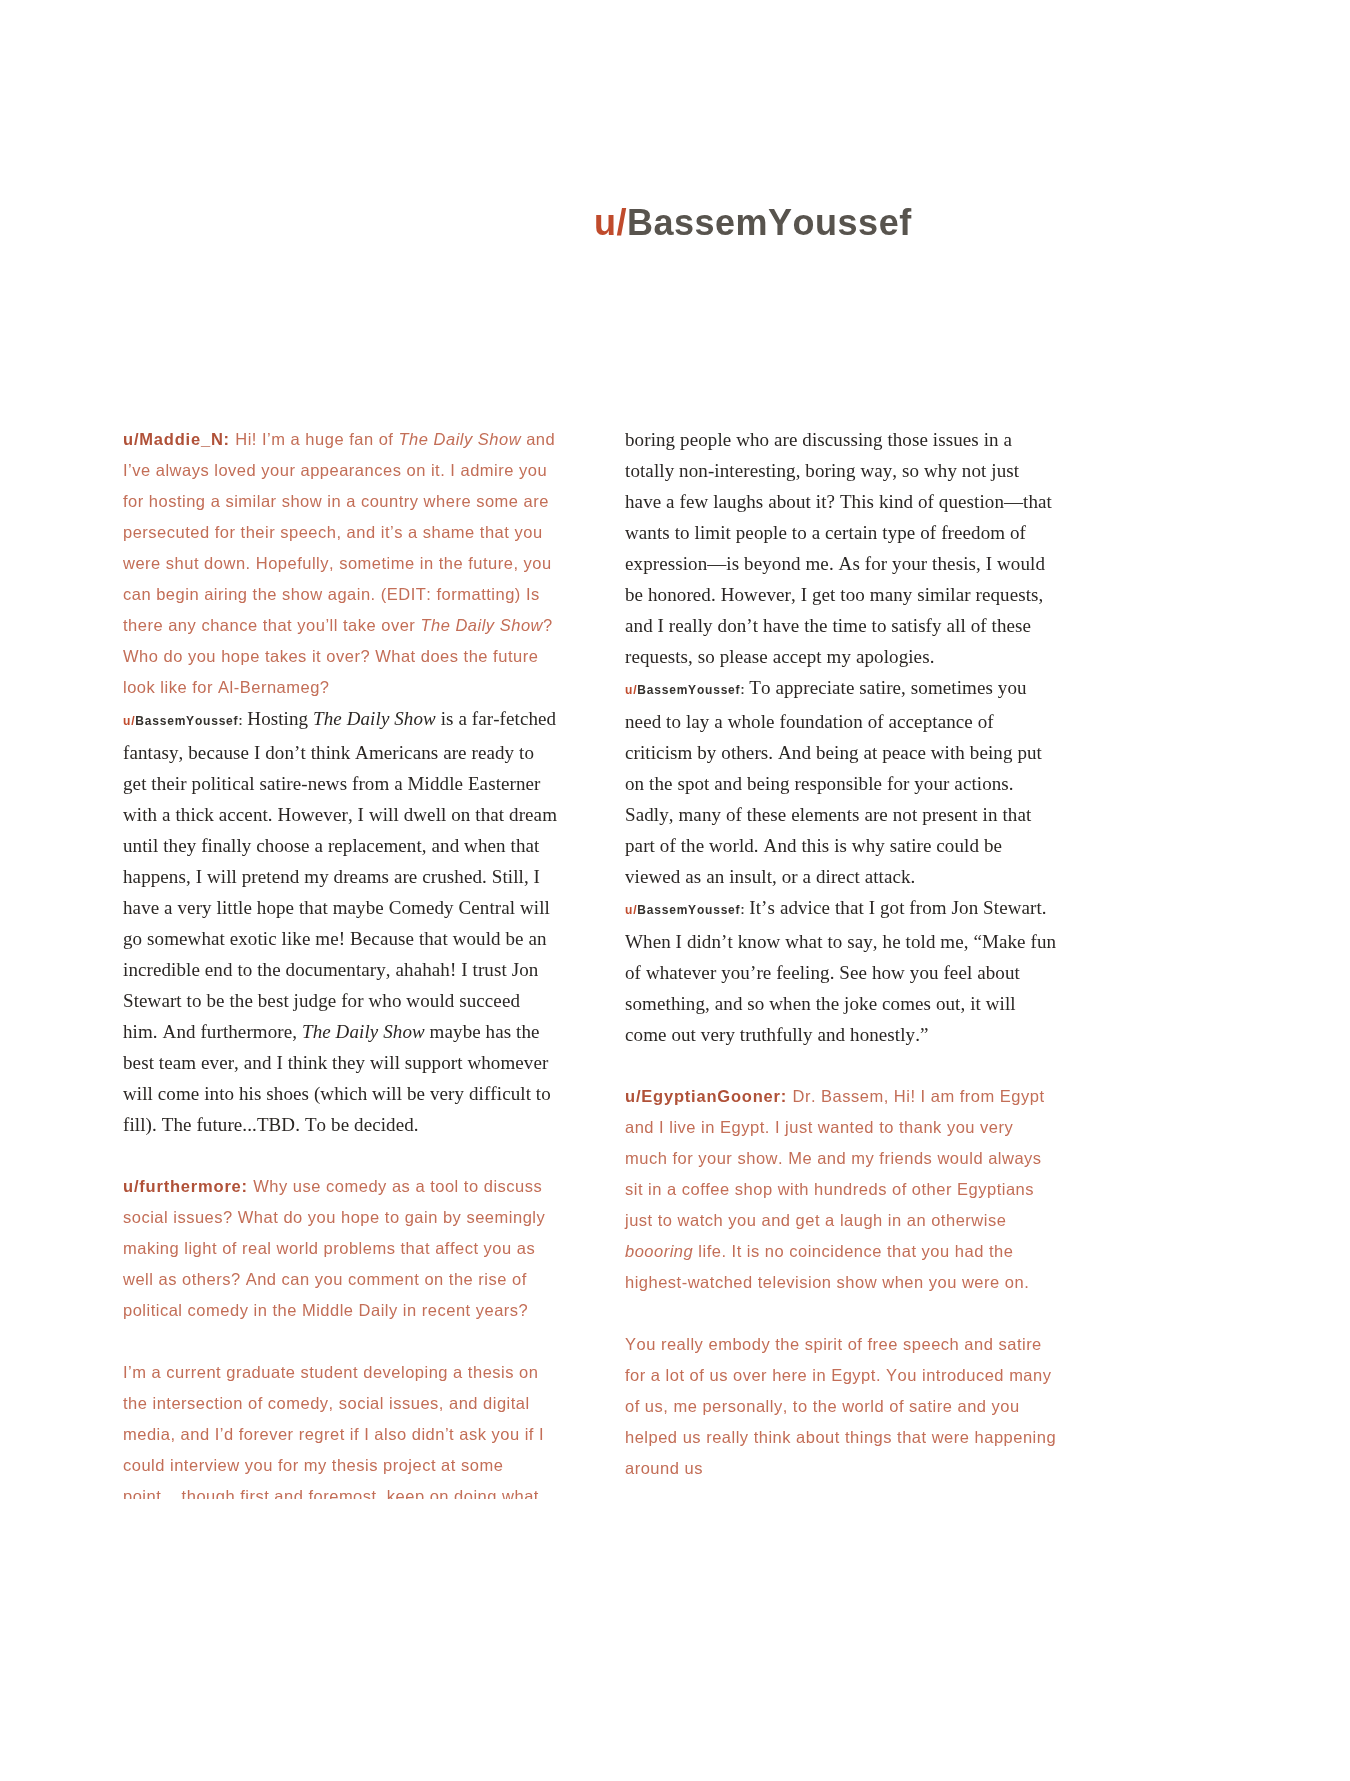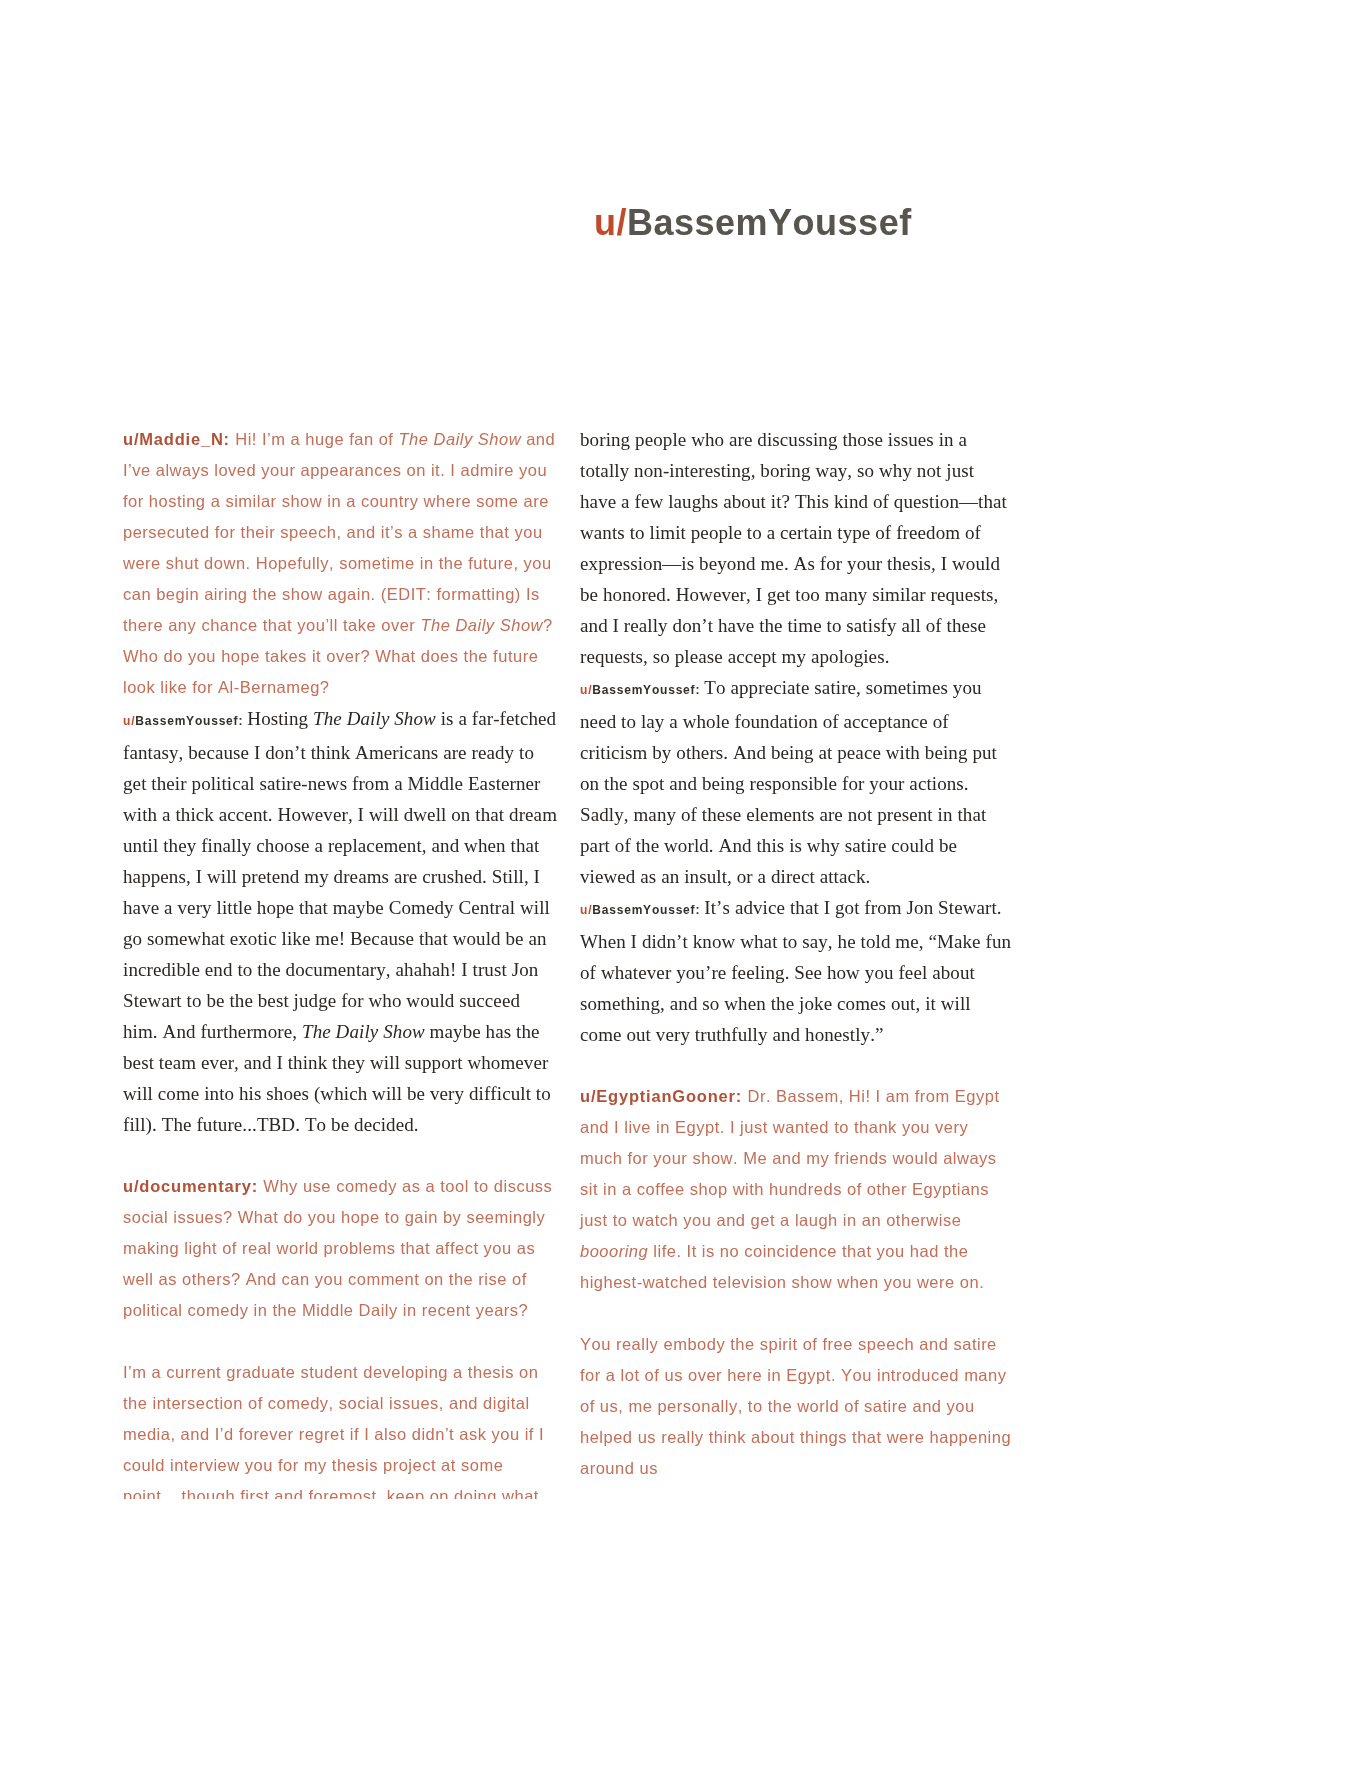--- a/index.html
+++ b/index.html
@@ -25,21 +25,21 @@
     white-space: nowrap;
   }
   .page-title .prefix { color: var(--accent-orange, #c04b2c); }
   .page-title .name   { color: var(--title-gray, #58544e); }
 
   .columns {
     position: absolute;
     left: 123px;
     top: 424px;
     display: flex;
-    gap: 23px;
+    gap: 68px;
   }
   .col { width: 434px; }
 
   p.block { margin: 0; }
   p.block.gap { margin-top: 31px; }
 
   .q {
     font-family: "Liberation Sans", sans-serif;
     font-size: 16.5px;
     line-height: 31px;
@@ -101,21 +101,21 @@
 <body>
 
 <div class="page">
 
   <h1 class="page-title"><span class="prefix">u/</span><span class="name">BassemYoussef</span></h1>
 
   <div class="columns">
     <div class="col">
         <p class="block q"><span class="label">u/Maddie_N: </span><span>Hi! I’m a huge fan of </span><span class="i">The Daily Show</span><span> and I’ve always loved your appearances on it. I admire you for hosting a similar show in a country where some are persecuted for their speech, and it’s a shame that you were shut down. Hopefully, sometime in the future, you can begin airing the show again. (EDIT: formatting) Is there any chance that you’ll take over </span><span class="i">The Daily Show</span><span>? Who do you hope takes it over? What does the future look like for Al-Bernameg?</span></p>
         <p class="block a"><span class="label"><span class="u">u/</span><span class="n">BassemYoussef: </span></span><span>Hosting </span><span class="i">The Daily Show</span><span> is a far-fetched fantasy, because I don’t think Americans are ready to get their political satire-news from a Middle Easterner with a thick accent. However, I will dwell on that dream until they finally choose a replacement, and when that happens, I will pretend my dreams are crushed. Still, I have a very little hope that maybe Comedy Central will go somewhat exotic like me! Because that would be an incredible end to the documentary, ahahah! I trust Jon Stewart to be the best judge for who would succeed him. And furthermore, </span><span class="i">The Daily Show</span><span> maybe has the best team ever, and I think they will support whomever will come into his shoes (which will be very difficult to fill). The future...TBD. To be decided.</span></p>
-        <p class="block q gap"><span class="label">u/documentary: </span><span>Why use comedy as a tool to discuss social issues? What do you hope to gain by seemingly making light of real world problems that affect you as well as others? And can you comment on the rise of political comedy in the Middle Daily in recent years?</span></p>
+        <p class="block q gap"><span class="label">u/furthermore: </span><span>Why use comedy as a tool to discuss social issues? What do you hope to gain by seemingly making light of real world problems that affect you as well as others? And can you comment on the rise of political comedy in the Middle Daily in recent years?</span></p>
         <p class="block q gap"><span>I’m a current graduate student developing a thesis on the intersection of comedy, social issues, and digital media, and I’d forever regret if I also didn’t ask you if I could interview you for my thesis project at some point... though first and foremost, keep on doing what you’re doing! Thank you for your work!</span></p>
       </div>
     <div class="col">
         <p class="block a"><span>boring people who are discussing those issues in a totally non-interesting, boring way, so why not just have a few laughs about it? This kind of question—that wants to limit people to a certain type of freedom of expression—is beyond me. As for your thesis, I would be honored. However, I get too many similar requests, and I really don’t have the time to satisfy all of these requests, so please accept my apologies.</span></p>
         <p class="block a"><span class="label"><span class="u">u/</span><span class="n">BassemYoussef: </span></span><span>To appreciate satire, sometimes you need to lay a whole foundation of acceptance of criticism by others. And being at peace with being put on the spot and being responsible for your actions. Sadly, many of these elements are not present in that part of the world. And this is why satire could be viewed as an insult, or a direct attack.</span></p>
         <p class="block a"><span class="label"><span class="u">u/</span><span class="n">BassemYoussef: </span></span><span>It’s advice that I got from Jon Stewart. When I didn’t know what to say, he told me, “Make fun of whatever you’re feeling. See how you feel about something, and so when the joke comes out, it will come out very truthfully and honestly.”</span></p>
         <p class="block q gap"><span class="label">u/EgyptianGooner: </span><span>Dr. Bassem, Hi! I am from Egypt and I live in Egypt. I just wanted to thank you very much for your show. Me and my friends would always sit in a coffee shop with hundreds of other Egyptians just to watch you and get a laugh in an otherwise </span><span class="i">boooring</span><span> life. It is no coincidence that you had the highest-watched television show when you were on.</span></p>
         <p class="block q gap"><span>You really embody the spirit of free speech and satire for a lot of us over here in Egypt. You introduced many of us, me personally, to the world of satire and you helped us really think about things that were happening around us</span></p>
       </div>
   </div>

